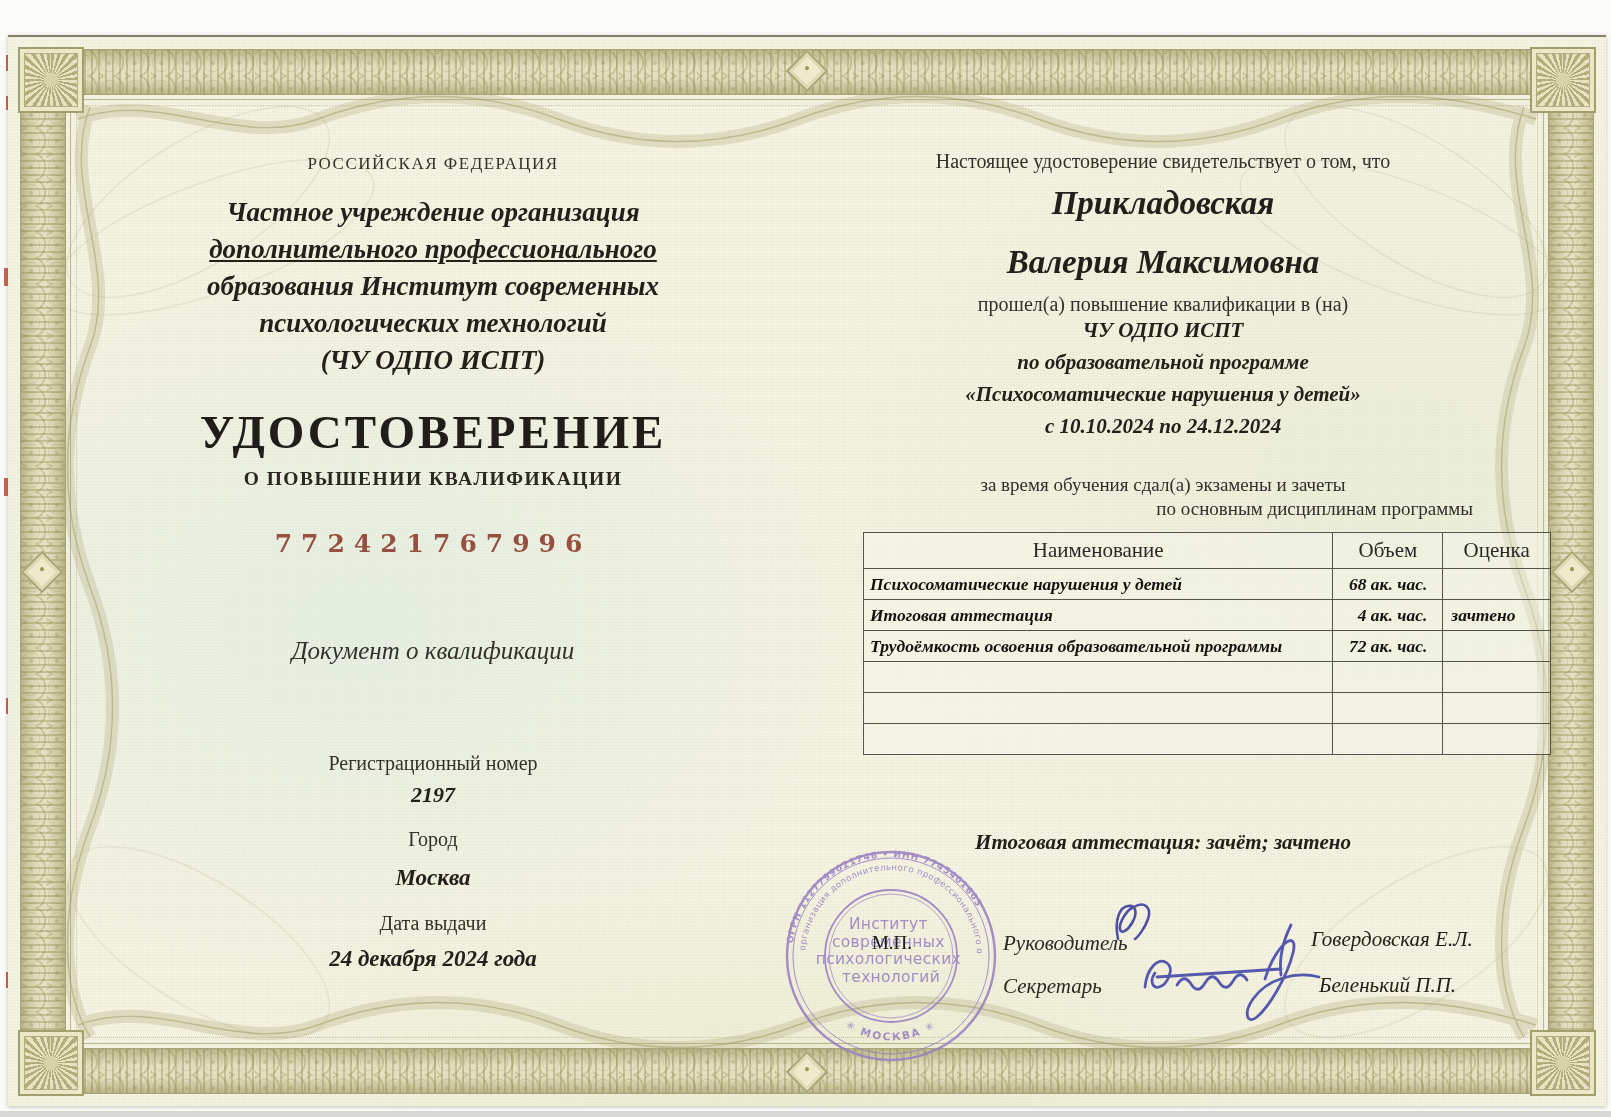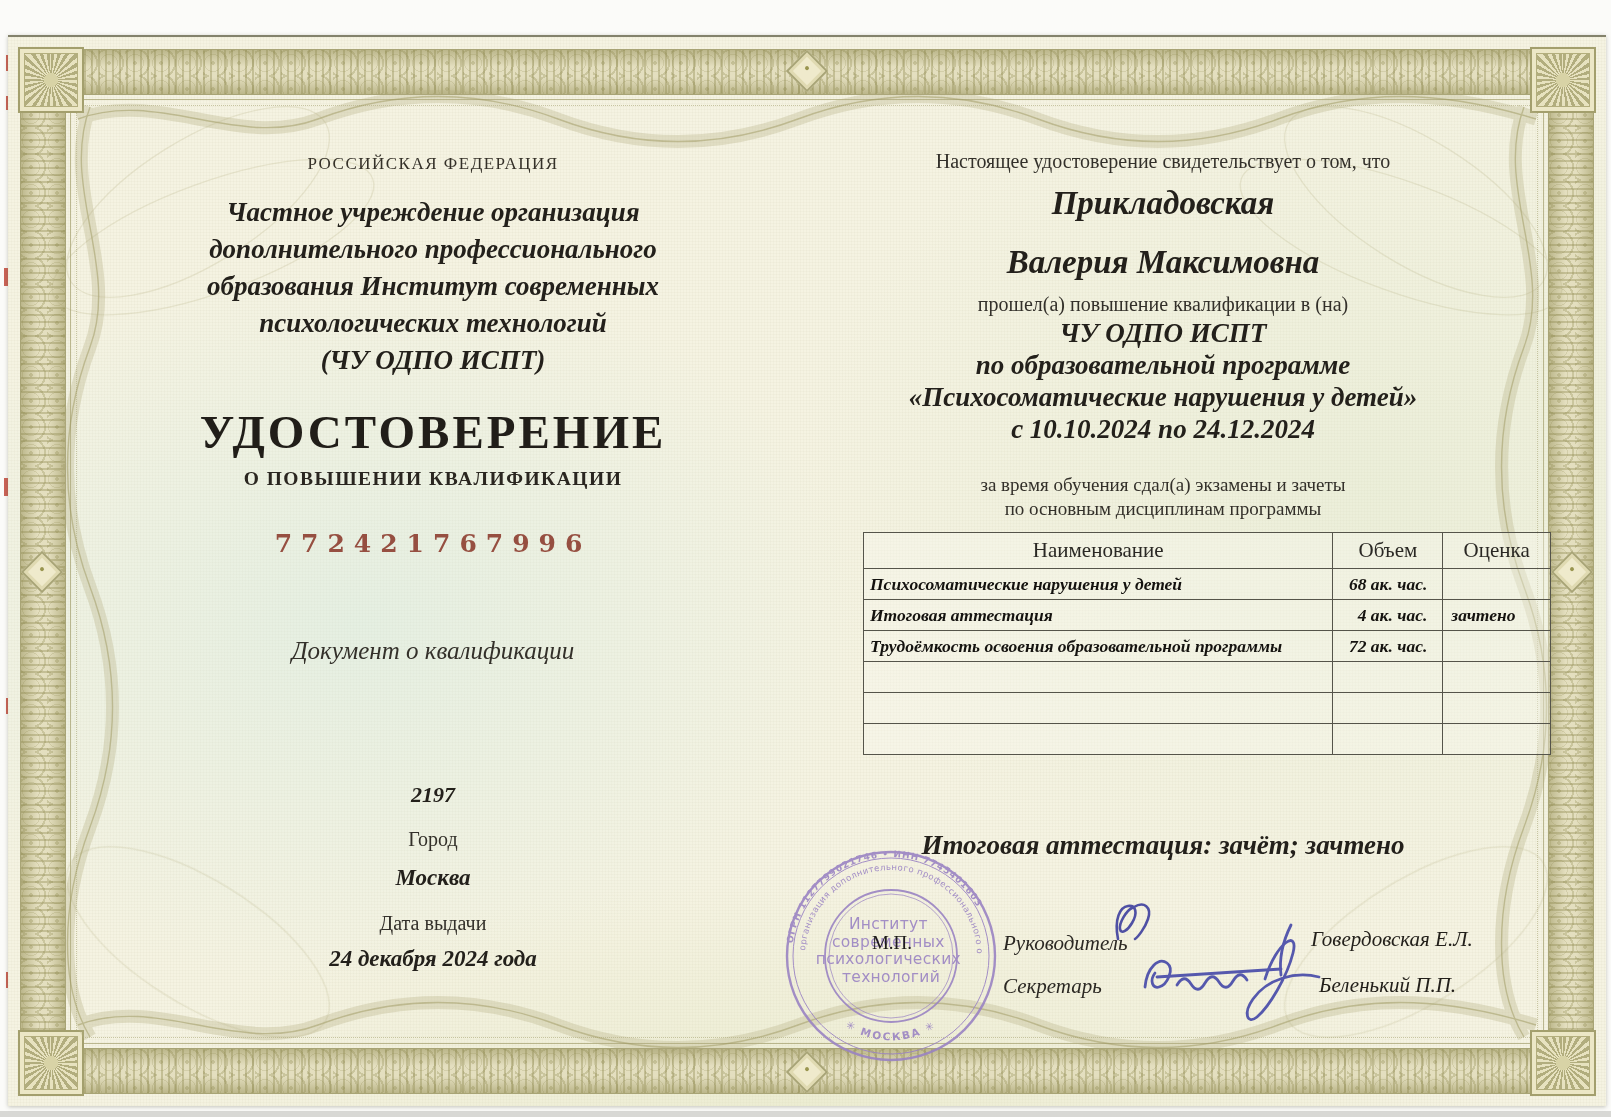--- a/index.html
+++ b/index.html
@@ -64,21 +64,21 @@
   .line{position:absolute;left:0;right:0;text-align:center;white-space:nowrap;}
   .country{font-size:17px;letter-spacing:1.5px;color:#343028;}
   .inst{font-size:27px;font-weight:bold;font-style:italic;line-height:37px;color:#23201b;}
   .doc-title{font-size:47px;font-weight:bold;letter-spacing:3px;color:#211e19;}
   .doc-sub{font-size:19.5px;font-weight:bold;letter-spacing:1.5px;color:#2a2620;}
   .doc-num{font-family:"DejaVu Serif", serif;font-size:25px;font-weight:bold;letter-spacing:9px;color:#964f41;}
   .italic-lg{font-size:25px;font-style:italic;color:#33302a;}
   .plain20{font-size:20px;color:#33302a;}
   .bi22{font-size:22px;font-weight:bold;font-style:italic;color:#23201b;}
   .bi23{font-size:23px;font-weight:bold;font-style:italic;color:#23201b;}
-  .bi27{font-size:27px;font-weight:bold;font-style:italic;color:#23201b;}
+  .bi27{font-size:21px;font-weight:bold;font-style:italic;color:#23201b;}
   .bi33{font-size:33px;font-weight:bold;font-style:italic;color:#23201b;}
   .plain19{font-size:19px;color:#33302a;}
   
   table.disc{position:absolute;left:10px;top:495px;width:688px;border-collapse:collapse;
     background:rgba(250,249,240,.35);}
   table.disc th,table.disc td{border:1px solid #55544a;}
   table.disc th{font-size:21px;font-weight:normal;height:33px;text-align:center;color:#2a2824;}
   table.disc td{height:28px;font-size:17.5px;font-weight:bold;font-style:italic;color:#14120f;}
   td.td-name{width:425px;padding:0 4px 0 6px;}
   td.td-volume{width:85px;text-align:right;padding-right:15px;}
@@ -141,47 +141,48 @@
       <ellipse cx="1393" cy="200" rx="170" ry="55" transform="rotate(20 1393 200)"></ellipse>
       <ellipse cx="190" cy="905" rx="150" ry="62" transform="rotate(32 190 905)"></ellipse>
       <ellipse cx="1408" cy="905" rx="150" ry="62" transform="rotate(-32 1408 905)"></ellipse>
     </g>
   </svg>
 
   <div class="col" style="left:110px;top:0;width:630px;height:1069px;">
     <div class="line country" style="top:117px;">РОССИЙСКАЯ ФЕДЕРАЦИЯ</div>
     <div class="line inst" style="top:157px;">
       <span style="display:block;">Частное учреждение организация</span>
-      <span style="display:block;">дополнительного профессионального</span>
+      <span style="display:block;text-decoration:underline;">дополнительного профессионального</span>
       <span style="display:block;">образования Институт современных</span>
       <span style="display:block;">психологических технологий</span>
       <span style="display:block;">(ЧУ ОДПО ИСПТ)</span>
     </div>
     <div class="line doc-title" style="top:368px;">УДОСТОВЕРЕНИЕ</div>
     <div class="line doc-sub" style="top:431px;">О ПОВЫШЕНИИ КВАЛИФИКАЦИИ</div>
     <div class="line doc-num" style="top:492px;">772421767996</div>
     <div class="line italic-lg" style="top:600px;">Документ о квалификации</div>
+    <div class="line plain20" style="top:715px;">Регистрационный номер</div>
     <div class="line bi22" style="top:745px;">2197</div>
     <div class="line plain20" style="top:791px;">Город</div>
     <div class="line bi23" style="top:828px;">Москва</div>
     <div class="line plain20" style="top:875px;">Дата выдачи</div>
     <div class="line bi23" style="top:909px;">24 декабря 2024 года</div>
   </div>
 
   <div class="col" style="left:845px;top:0;width:620px;height:1069px;">
     <div class="line plain20" style="top:113px;">Настоящее удостоверение свидетельствует о том, что</div>
     <div class="line bi33" style="top:148px;">Прикладовская</div>
     <div class="line bi33" style="top:207px;">Валерия Максимовна</div>
     <div class="line plain20" style="top:256px;">прошел(а) повышение квалификации в (на)</div>
     <div class="line bi27" style="top:281px;">ЧУ ОДПО ИСПТ</div>
     <div class="line bi27" style="top:313px;">по образовательной программе</div>
     <div class="line bi27" style="top:345px;">«Психосоматические нарушения у детей»</div>
     <div class="line bi27" style="top:377px;">с 10.10.2024 по 24.12.2024</div>
     <div class="line plain19" style="top:437px;">за время обучения сдал(а) экзамены и зачеты</div>
-    <div class="line plain19" style="top:461px;">по основным дисциплинам программы</div>
+    <div class="line plain19" style="top:461px;text-align:right;">по основным дисциплинам программы</div>
 
     <table class="disc">
       <thead>
         <tr>
           <th>Наименование</th>
           <th>Объем</th>
           <th>Оценка</th>
         </tr>
       </thead>
       <tbody>

